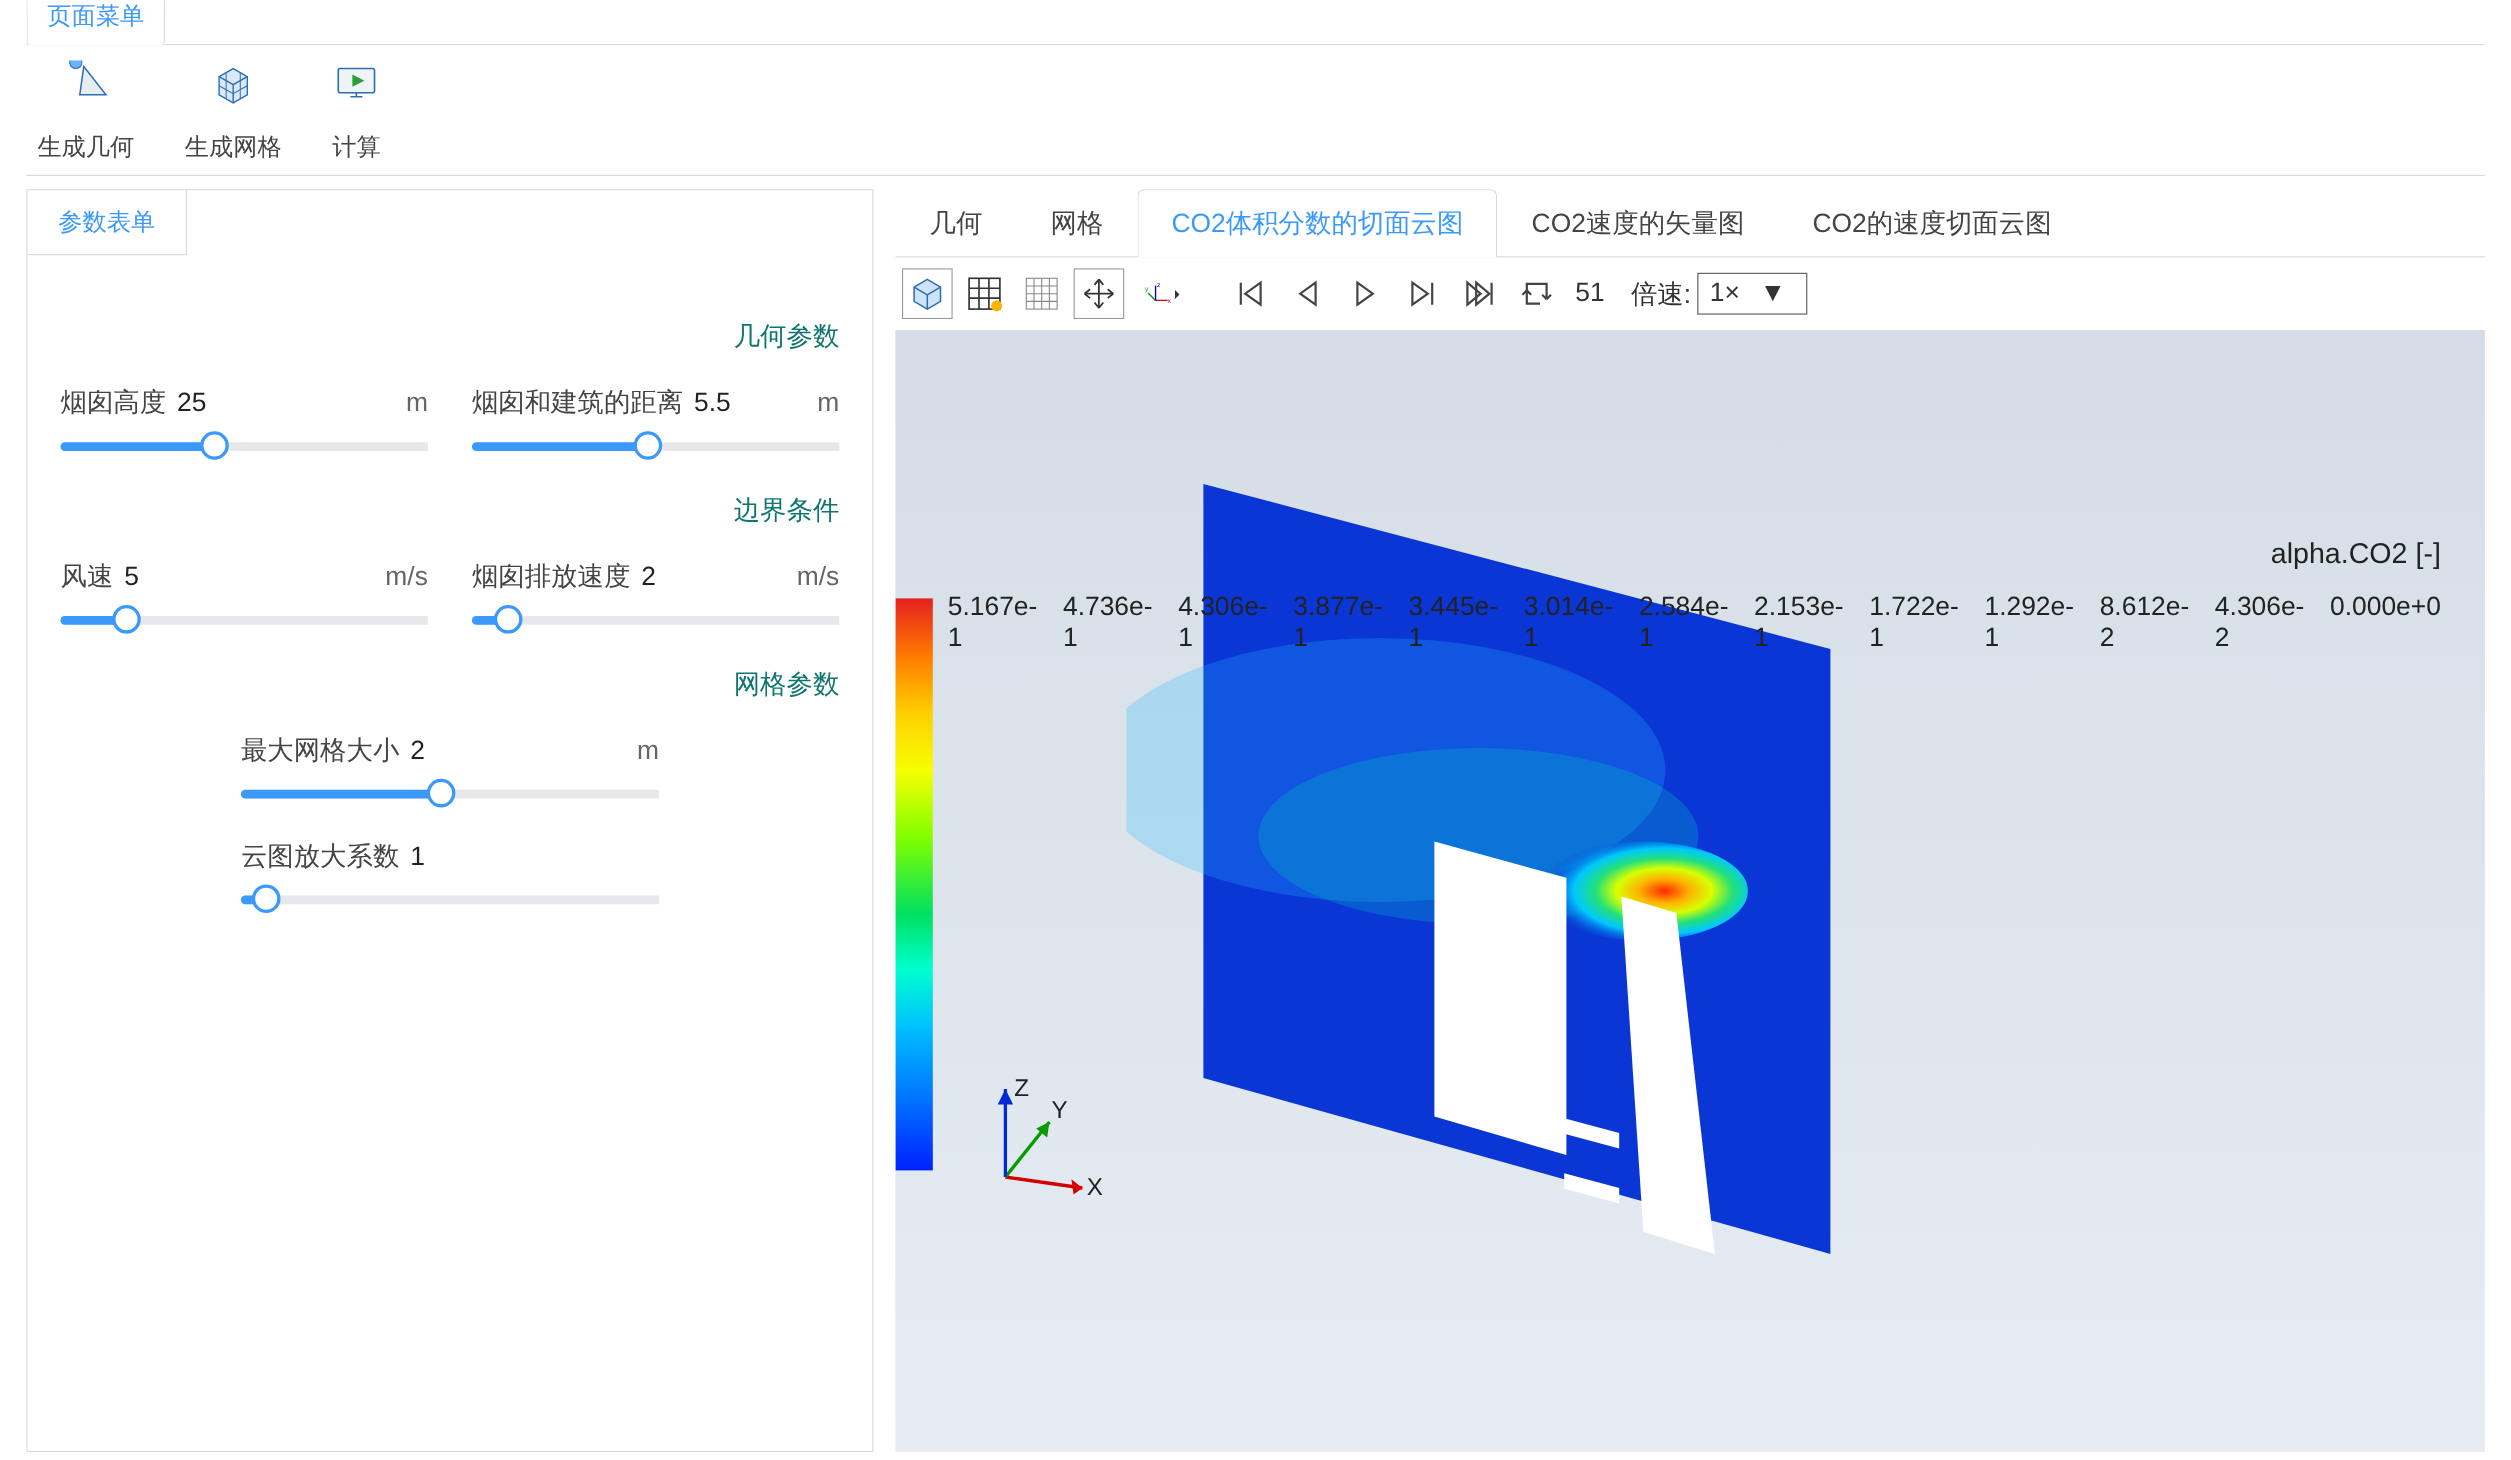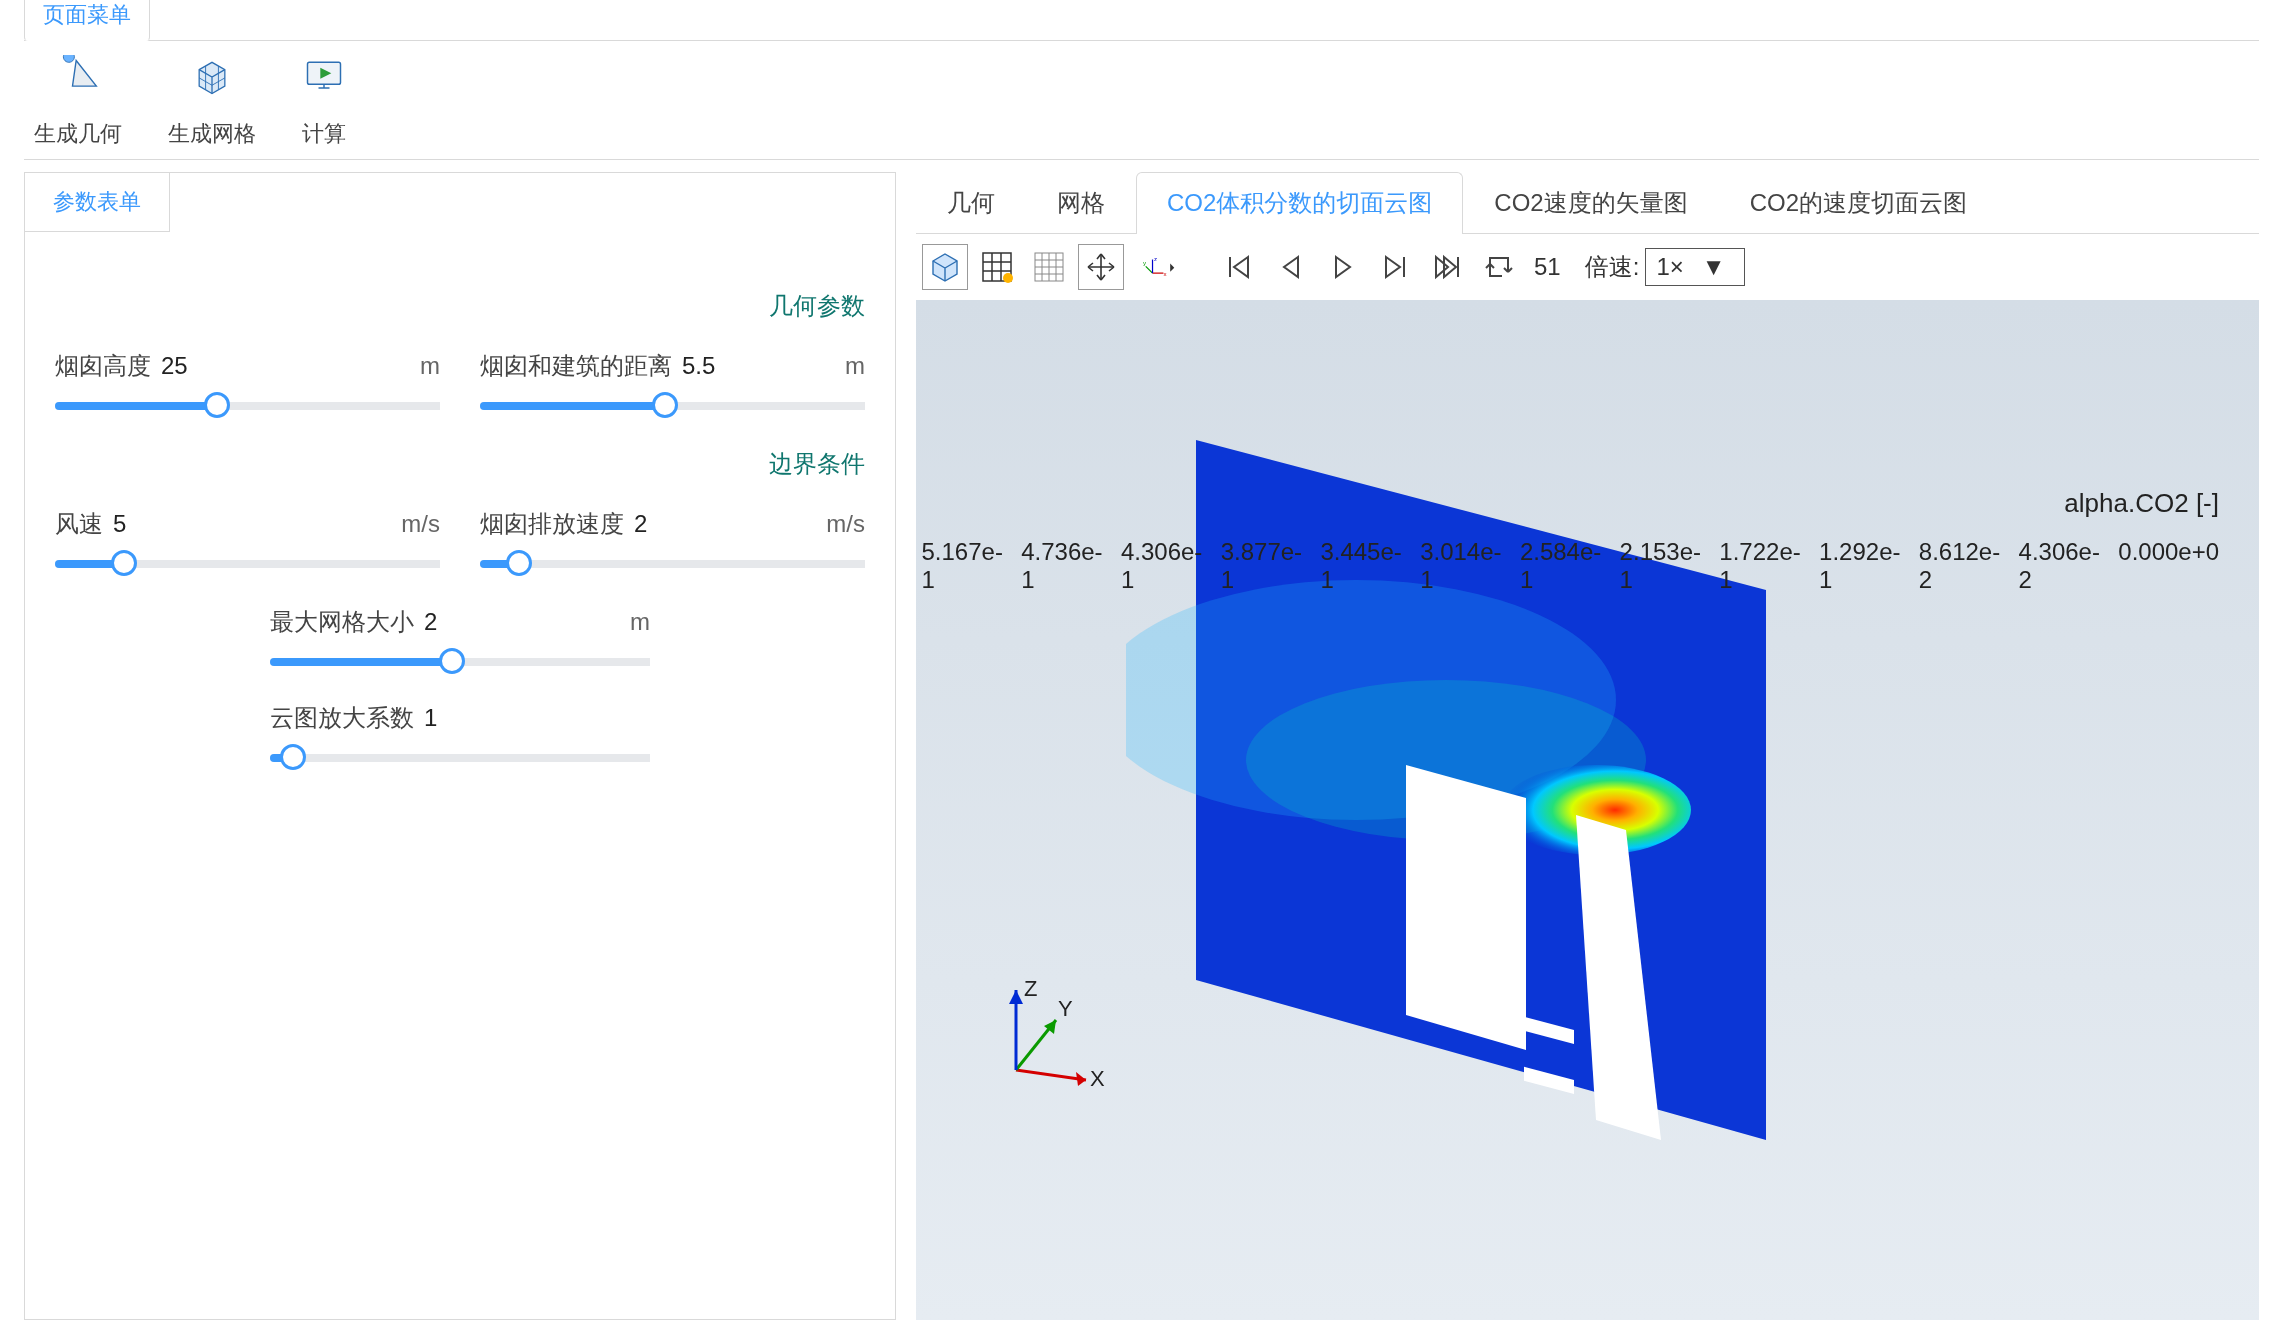--- a/index.html
+++ b/index.html
@@ -54,21 +54,21 @@
     color: #444;
   }
   .ribbon-btn svg { width: 44px; height: 44px; }
   
   .workspace {
     display: flex;
     gap: 20px;
     margin-top: 12px;
   }
   .sidebar {
-    width: 872px;
+    width: 770px;
     border: 1px solid var(--border);
   }
   .side-tab {
     display: inline-block;
     padding: 14px 28px;
     color: var(--accent);
     border-right: 1px solid var(--border);
     border-bottom: 1px solid var(--border);
   }
   .form {
@@ -301,20 +301,21 @@
               <span class="unit">m/s</span>
             </div>
             <div class="slider-wrap">
               <div class="track"></div>
                 <div class="fill" style="width:10%"></div>
                 <div class="thumb" style="left:10%"></div>
             </div>
           </div>
         </div>
 
+        <div class="section-title">网格参数</div>
         <div class="row-center">
           <div class="cell-header">
             <div class="left-group">
               <span class="label">最大网格大小</span>
               <span class="value">2</span>
             </div>
             <span class="unit">m</span>
           </div>
           <div class="slider-wrap">
             <div class="track"></div>

